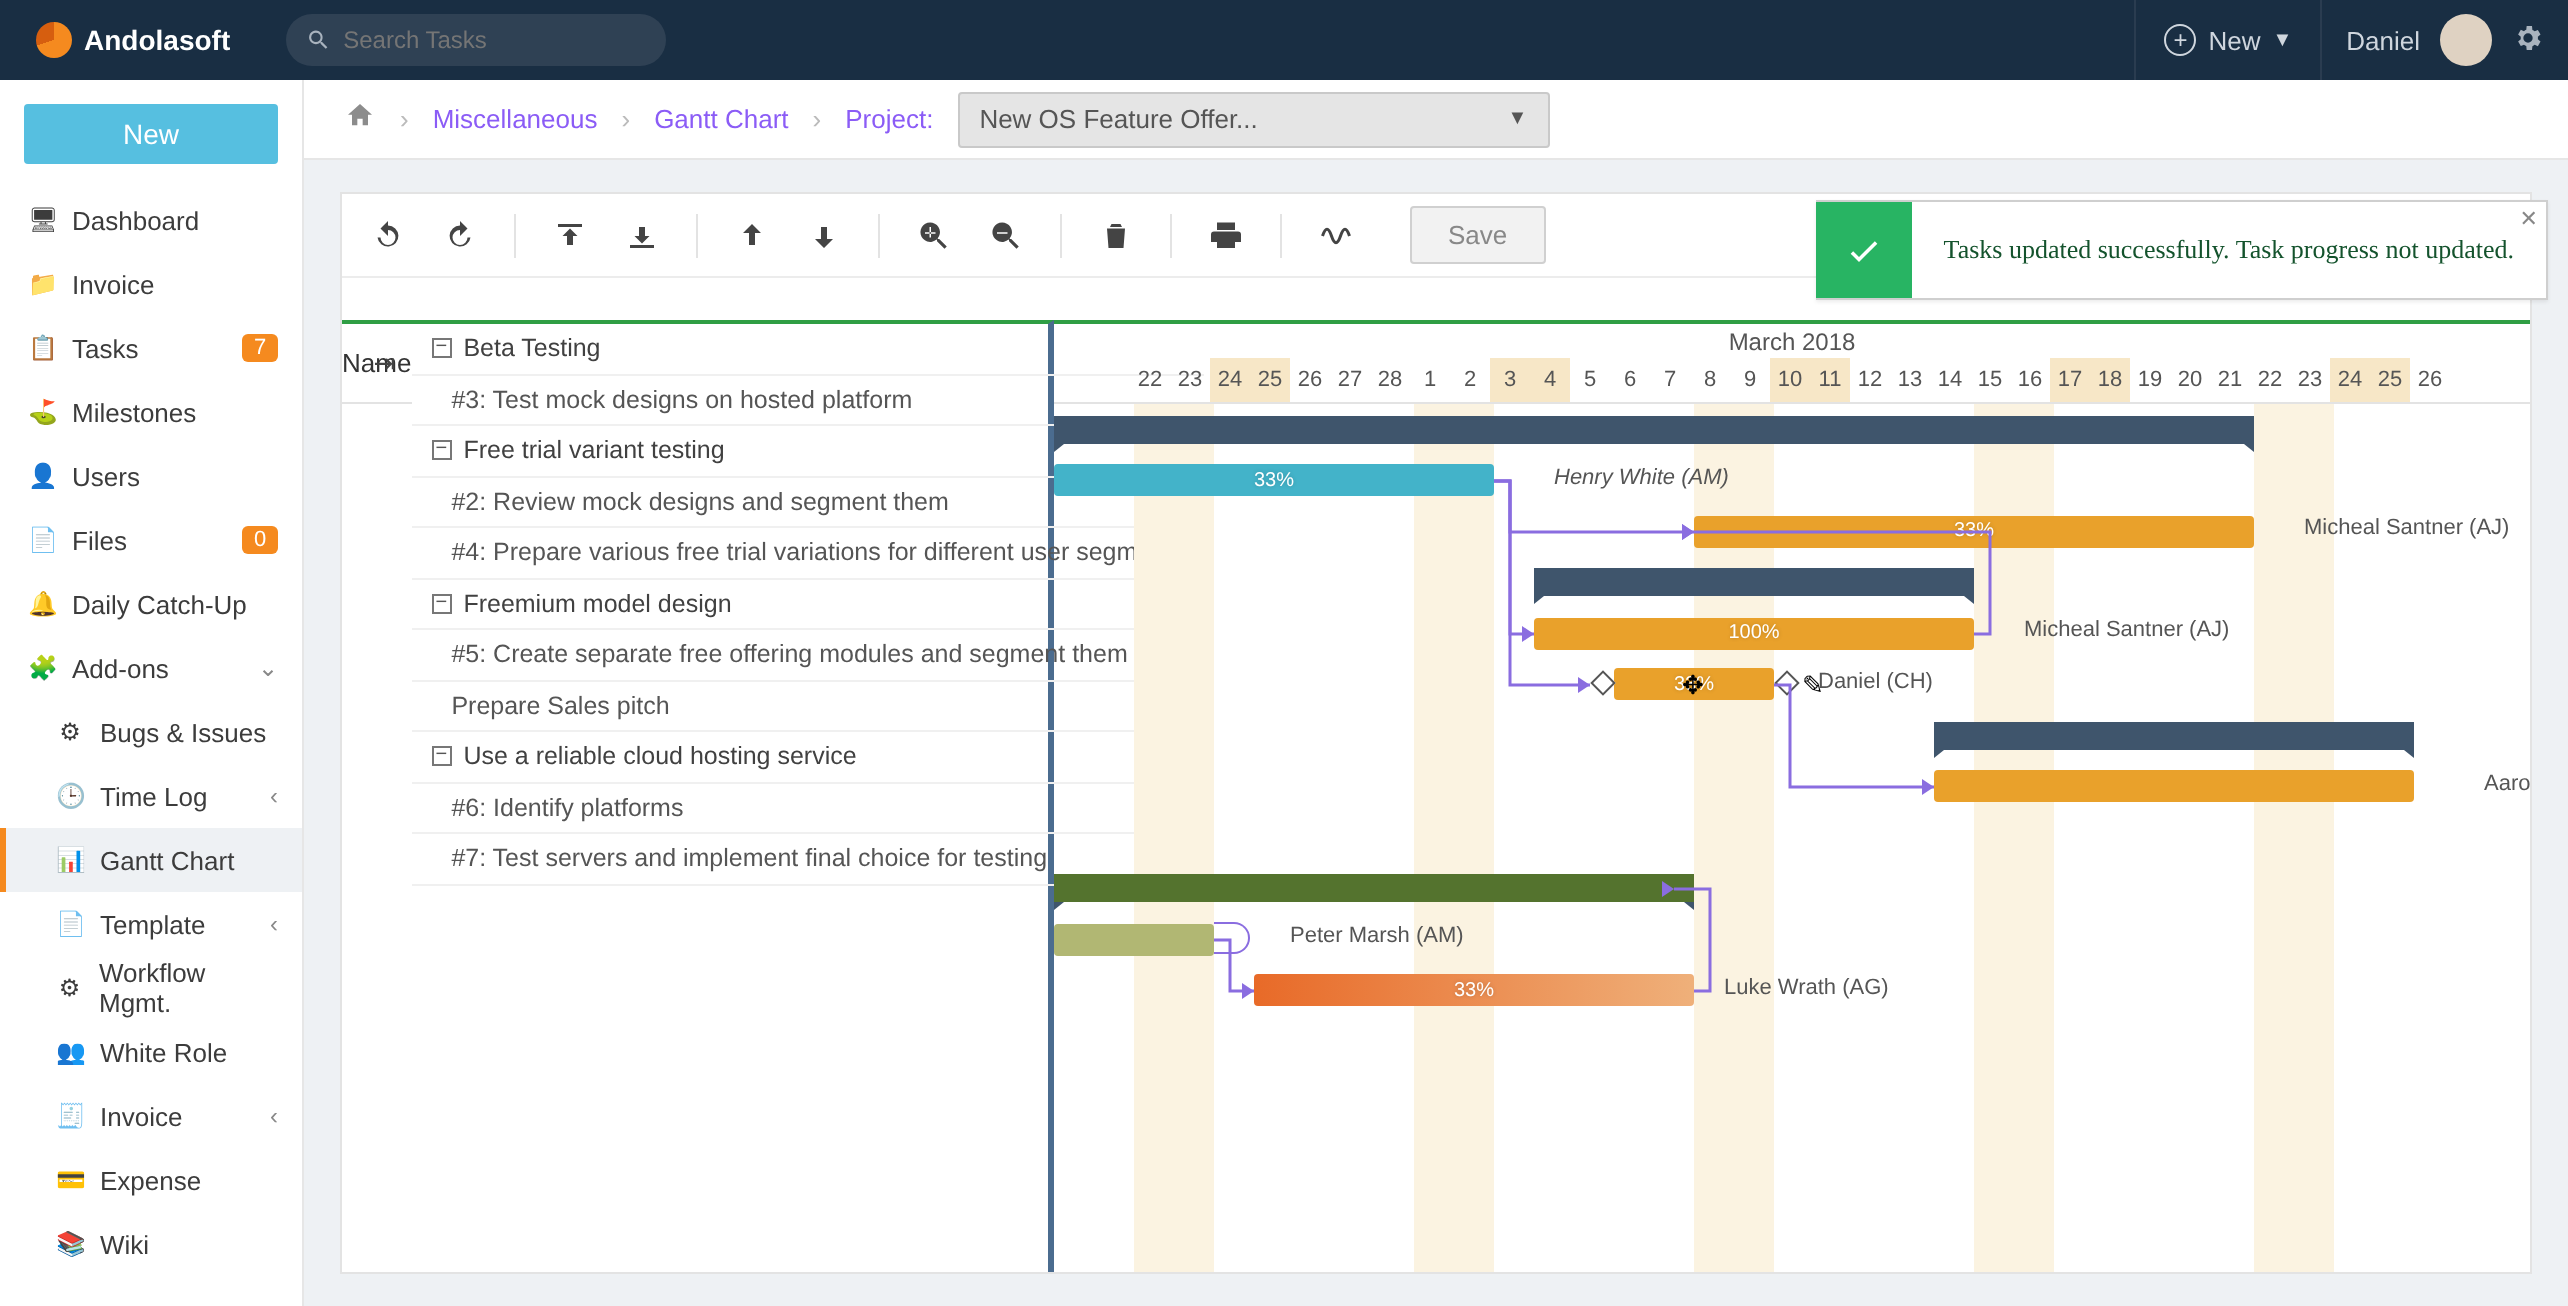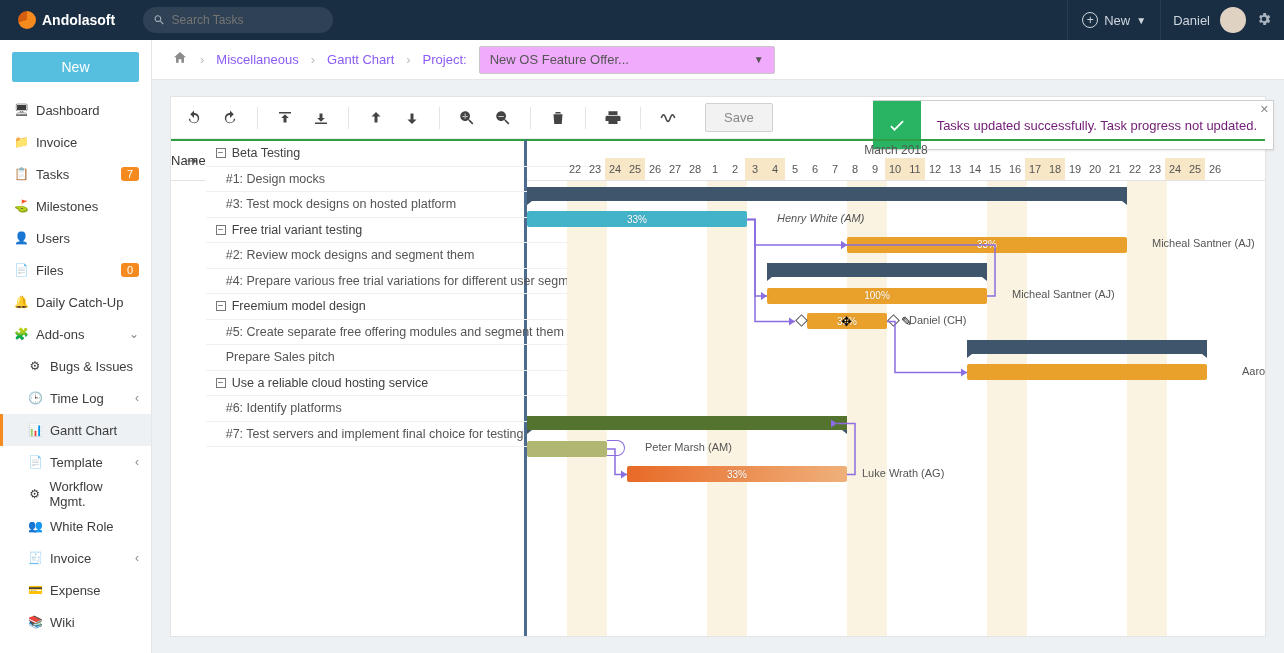--- a/index.html
+++ b/index.html
@@ -27,30 +27,30 @@
   .navitem.active::before{content:"";position:absolute;left:0;top:0;bottom:0;width:3px;background:#f58a1f;}
   .badge{ margin-left:auto; background:#f58a1f; color:#fff; font-size:11px; border-radius:3px; min-width:18px; text-align:center; padding:1px 4px;}
   .chev{ margin-left:auto; color:#888; font-size:12px;}
   .submenu .navitem{ padding-left:28px;}
   
   .main { flex:1; display:flex; flex-direction:column; background:#eef1f4; }
   .bcbar { height:40px; background:#fff; display:flex; align-items:center; padding:0 20px; gap:12px; border-bottom:1px solid #e6e6e6;}
   .home-ic svg{width:16px;height:16px;fill:#8c8c8c;}
   .crumb{ color:#8b5cf6; font-size:13px;}
   .angle{ color:#bbb;}
-  .proj-sel{ height:28px; width:296px; border:1px solid #c9c9c9; border-radius:2px; display:flex; align-items:center; padding:0 10px; color:#555; background:#f0abfc; justify-content:space-between;}
+  .proj-sel{ height:28px; width:296px; border:1px solid #c9c9c9; border-radius:2px; display:flex; align-items:center; padding:0 10px; color:#555; background:#e5e5e5; justify-content:space-between;}
   .proj-sel .caret{font-size:10px;color:#555;}
   
   .toast{ position:absolute; right:10px; top:100px; display:flex; align-items:center; background:#fff; border:1px solid #cfcfcf; border-left:0; box-shadow:0 1px 2px rgba(0,0,0,0.08);}
   .toast .ok{ width:48px;height:48px;background:#28b463;display:flex;align-items:center;justify-content:center;}
   .toast .ok svg{width:20px;height:20px;fill:#fff;}
-  .toast .msg{ padding:0 16px; color:#701a75; font-size:13px;}
+  .toast .msg{ padding:0 16px; color:#14532d; font-size:13px;font-family:Liberation Serif, serif;}
   .toast .x{ position:absolute; right:4px; top:2px; font-size:11px; color:#888;}
   
-  .panel{ margin:16px 18px; background:#fff; border:1px solid #e3e3e3; display:flex; flex-direction:column; flex:1; overflow:hidden;}
+  .panel{ margin:16px 18px; background:#fff; border:1px solid #e3e3e3; display:flex; flex-direction:column; flex:1; overflow:hidden;gap:21px;}
   .toolbar{ height:42px; display:flex; align-items:center; gap:18px; padding:0 14px; border-bottom:1px solid #ececec;}
   .tool{ width:18px;height:18px; color:#444; display:flex;align-items:center;justify-content:center;}
   .tool svg{width:18px;height:18px;fill:#444;}
   .vdiv{ width:1px;height:22px;background:#e3e3e3;}
   .savebtn{ margin-left:10px; background:#f2f2f2; border:1px solid #d0d0d0; color:#888; padding:6px 18px; border-radius:2px; font-size:13px;}
   .gantt{ display:flex; flex:1; overflow:hidden; position:relative;}
   .gcol-left{ width:356px; border-right:3px solid #4b6c8f; display:flex; flex-direction:row; border-top:2px solid #2f9e44;}
   .ghdr-left{ height:40px; display:flex; align-items:center; justify-content:center; border-bottom:1px solid #e3e3e3; position:relative;}
   .ghdr-left .col-ic{ position:absolute; right:8px; top:12px; color:#444;}
   .task{ height:25.5px; display:flex; align-items:center; padding:0 10px 0 20px; border-bottom:1px solid #f0f0f0; font-size:12.5px; color:#555; white-space:nowrap; overflow:hidden;}
@@ -293,23 +293,20 @@
       <div class="gantt">
         <div class="gcol-left">
           <div class="ghdr-left">
             <span>Name</span>
             <span class="col-ic">⇥</span>
           </div>
           <div id="task-list">
               <div class="task group">
                 <span class="bx">−</span>
                 <span>Beta Testing</span>
-              </div>
-              <div class="task">
-                <span>#1: Design mocks</span>
               </div>
               <div class="task">
                 <span>#3: Test mock designs on hosted platform</span>
               </div>
               <div class="task group">
                 <span class="bx">−</span>
                 <span>Free trial variant testing</span>
               </div>
               <div class="task">
                 <span>#2: Review mock designs and segment them</span>

